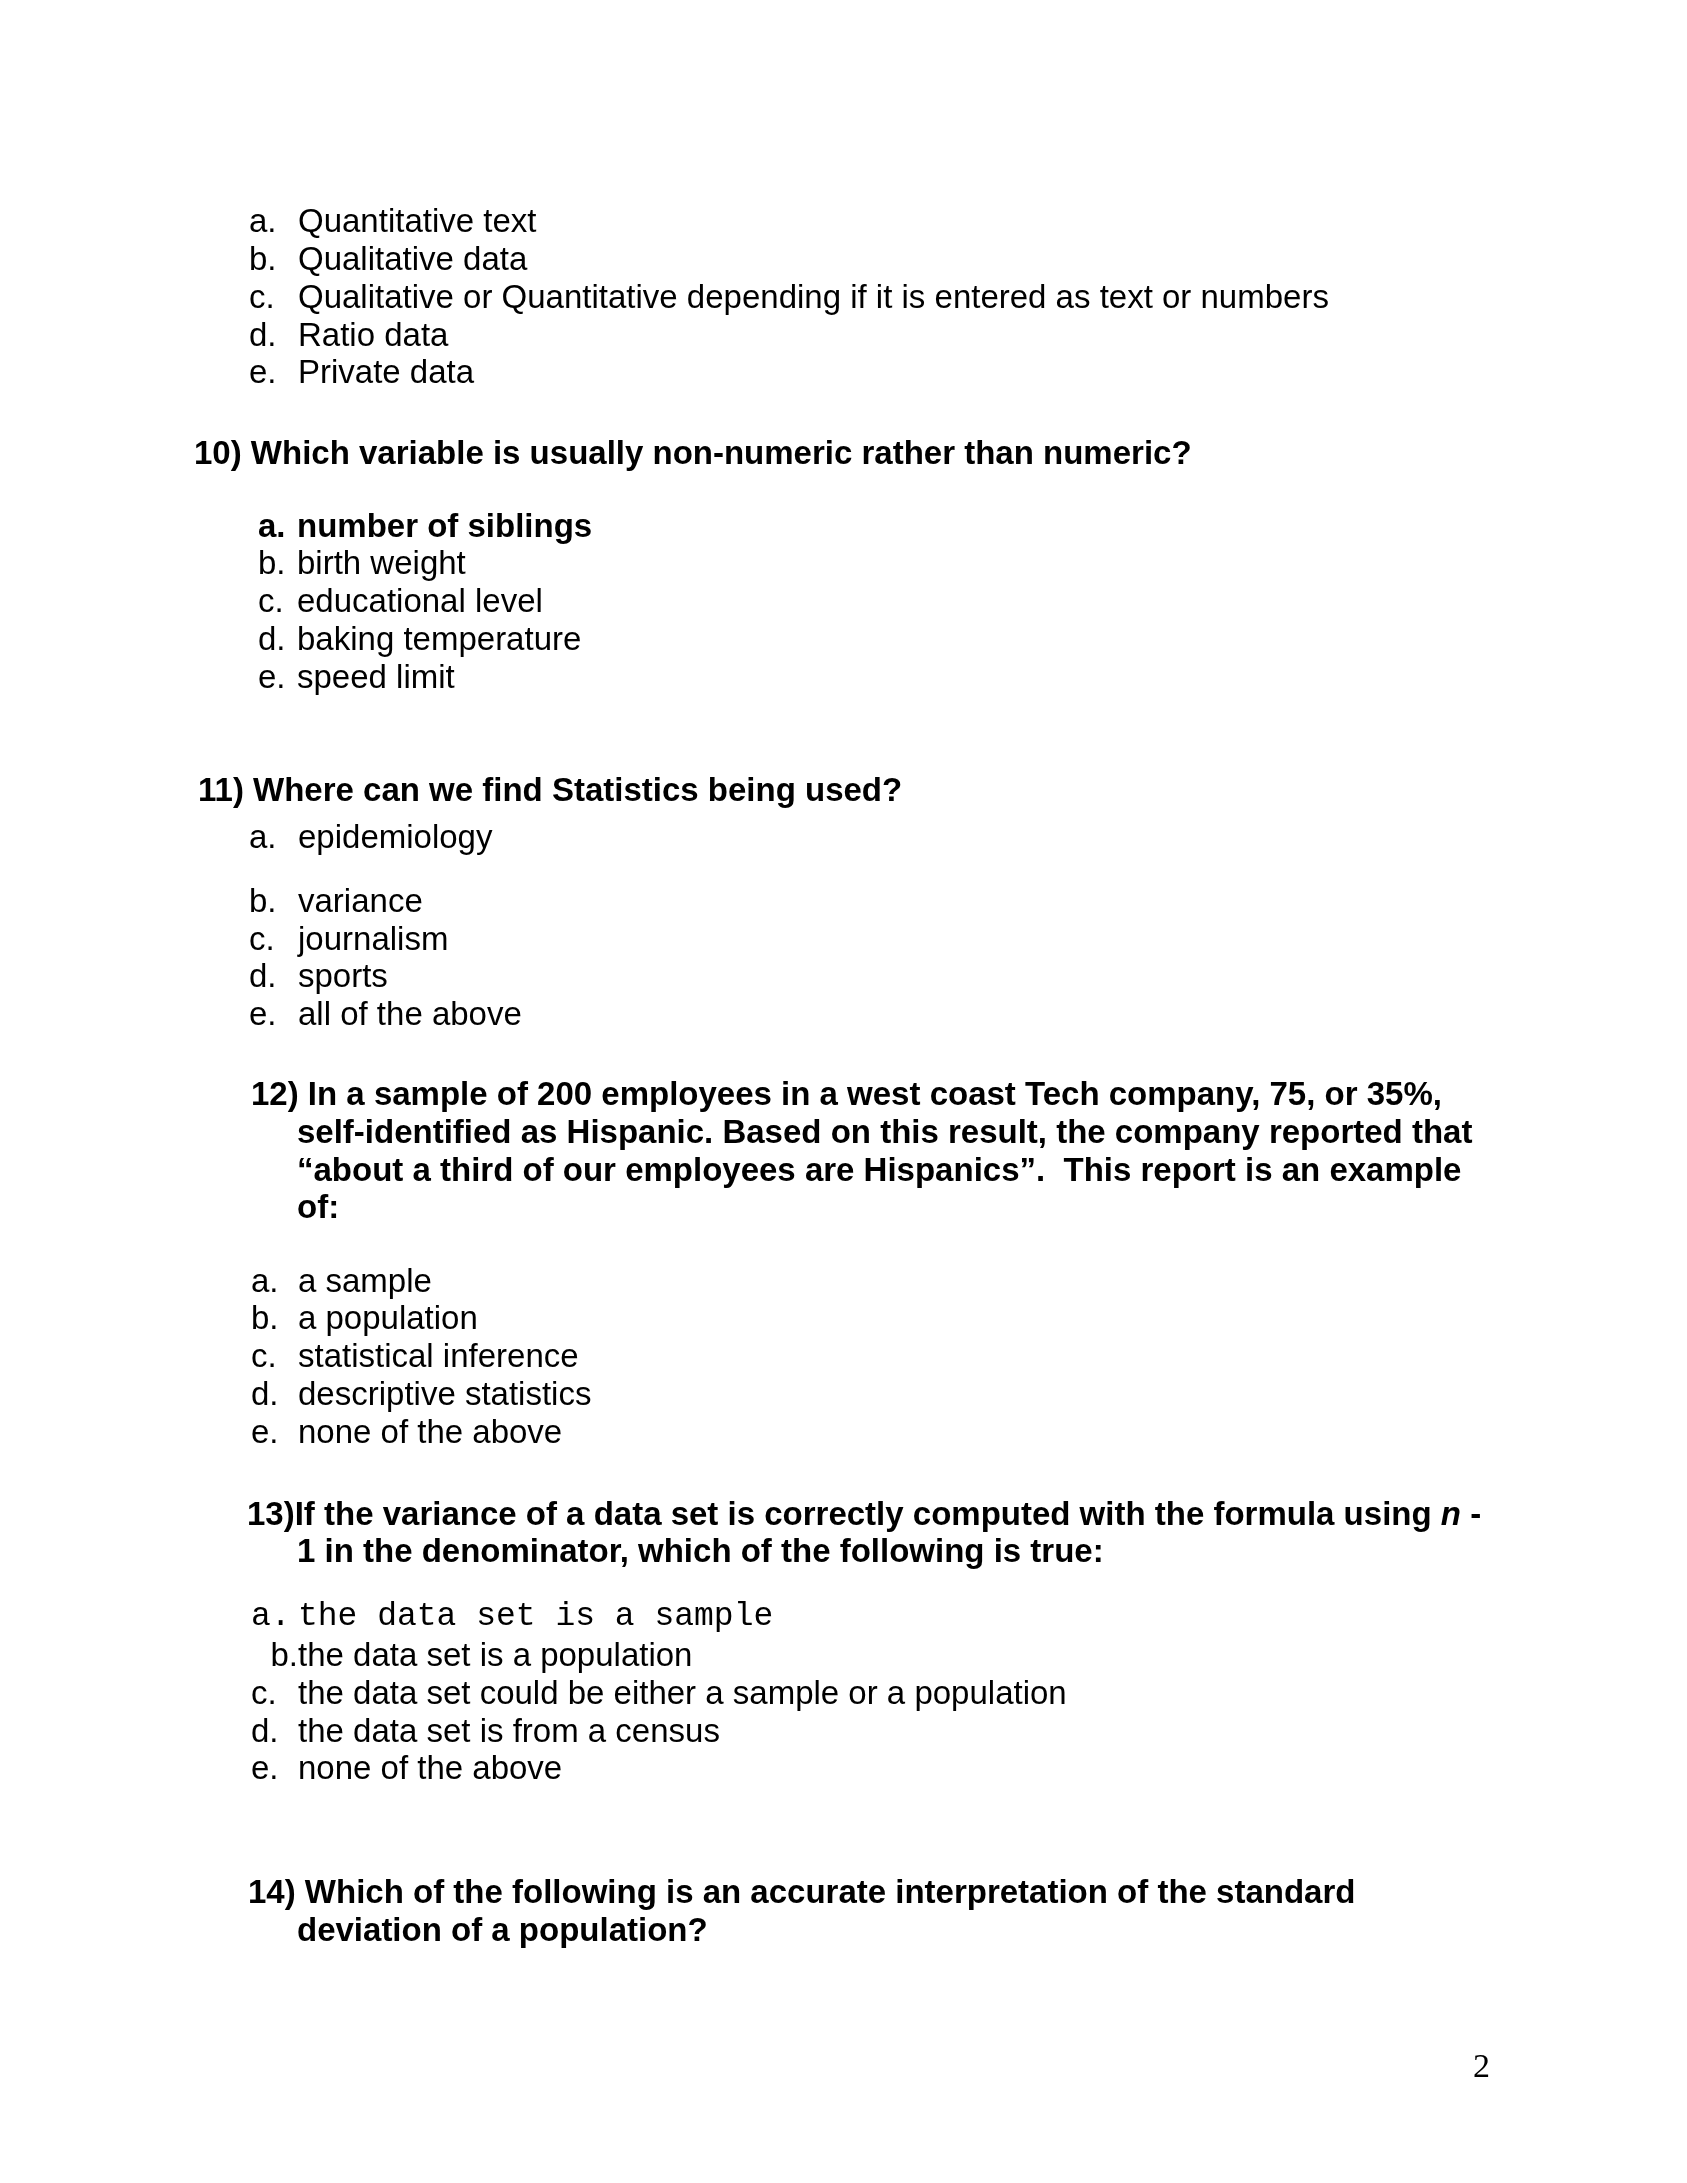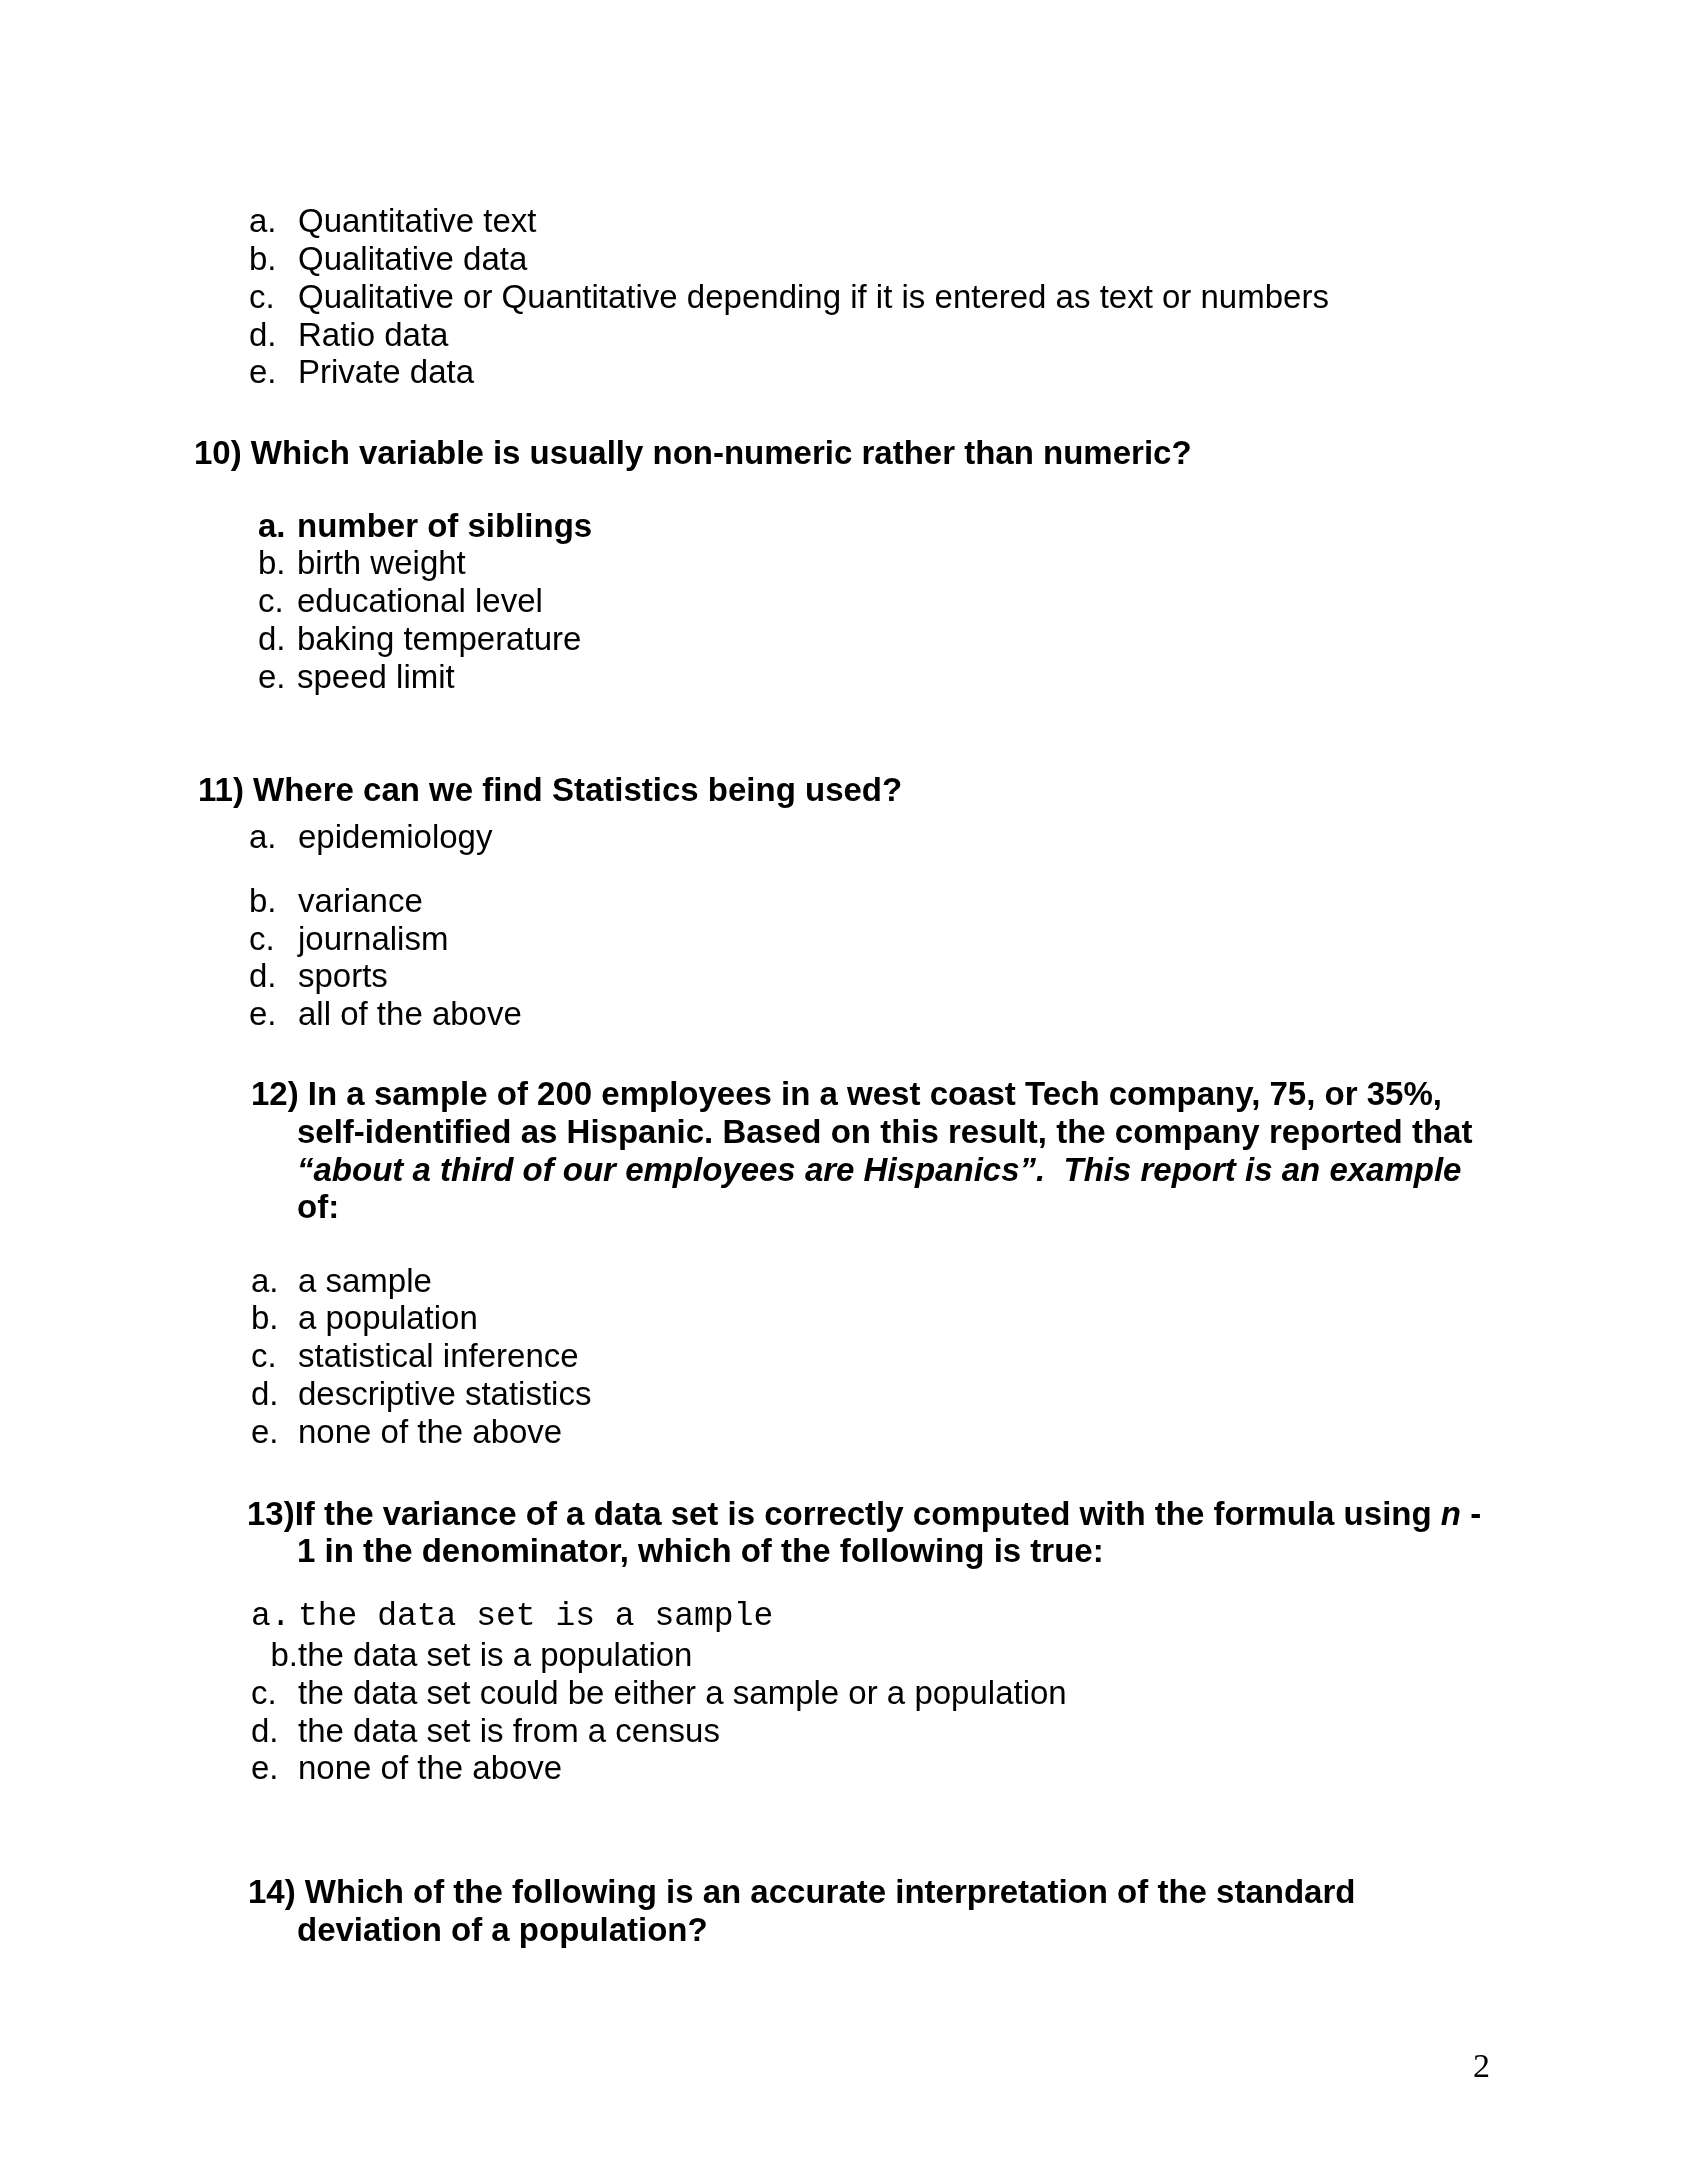--- a/index.html
+++ b/index.html
@@ -39,21 +39,21 @@
 
 <div class="abs bold" style="left:198px;top:771px;">11) Where can we find Statistics being used?</div>
 <div class="abs lw74" style="left:249px;top:818px;"><span class="letter">a.</span><span>epidemiology</span></div>
 <div class="abs lw74" style="left:249px;top:882px;"><span class="letter">b.</span><span>variance</span></div>
 <div class="abs lw74" style="left:249px;top:920px;"><span class="letter">c.</span><span>journalism</span></div>
 <div class="abs lw74" style="left:249px;top:957px;"><span class="letter">d.</span><span>sports</span></div>
 <div class="abs lw74" style="left:249px;top:995px;"><span class="letter">e.</span><span>all of the above</span></div>
 
 <div class="abs bold" style="left:251px;top:1075px;">12) In a sample of 200 employees in a west coast Tech company, 75, or 35%,</div>
 <div class="abs bold" style="left:297px;top:1113px;">self-identified as Hispanic. Based on this result, the company reported that</div>
-<div class="abs bold" style="left:297px;top:1151px;font-style:italic;">“about a third of our employees are Hispanics”.  This report is an example</div>
+<div class="abs bold" style="left:297px;top:1151px;">“about a third of our employees are Hispanics”.  This report is an example</div>
 <div class="abs bold" style="left:297px;top:1188px;">of:</div>
 
 <div class="abs lw71" style="left:251px;top:1262px;"><span class="letter">a.</span><span>a sample</span></div>
 <div class="abs lw71" style="left:251px;top:1299px;"><span class="letter">b.</span><span>a population</span></div>
 <div class="abs lw71" style="left:251px;top:1337px;"><span class="letter">c.</span><span>statistical inference</span></div>
 <div class="abs lw71" style="left:251px;top:1375px;"><span class="letter">d.</span><span>descriptive statistics</span></div>
 <div class="abs lw71" style="left:251px;top:1413px;"><span class="letter">e.</span><span>none of the above</span></div>
 
 <div class="abs bold" style="left:247px;top:1495px;"><span>13)If the variance of a data set is correctly computed with the formula using </span><span class="it">n</span><span> -</span></div>
 <div class="abs bold" style="left:297px;top:1532px;">1 in the denominator, which of the following is true:</div>

